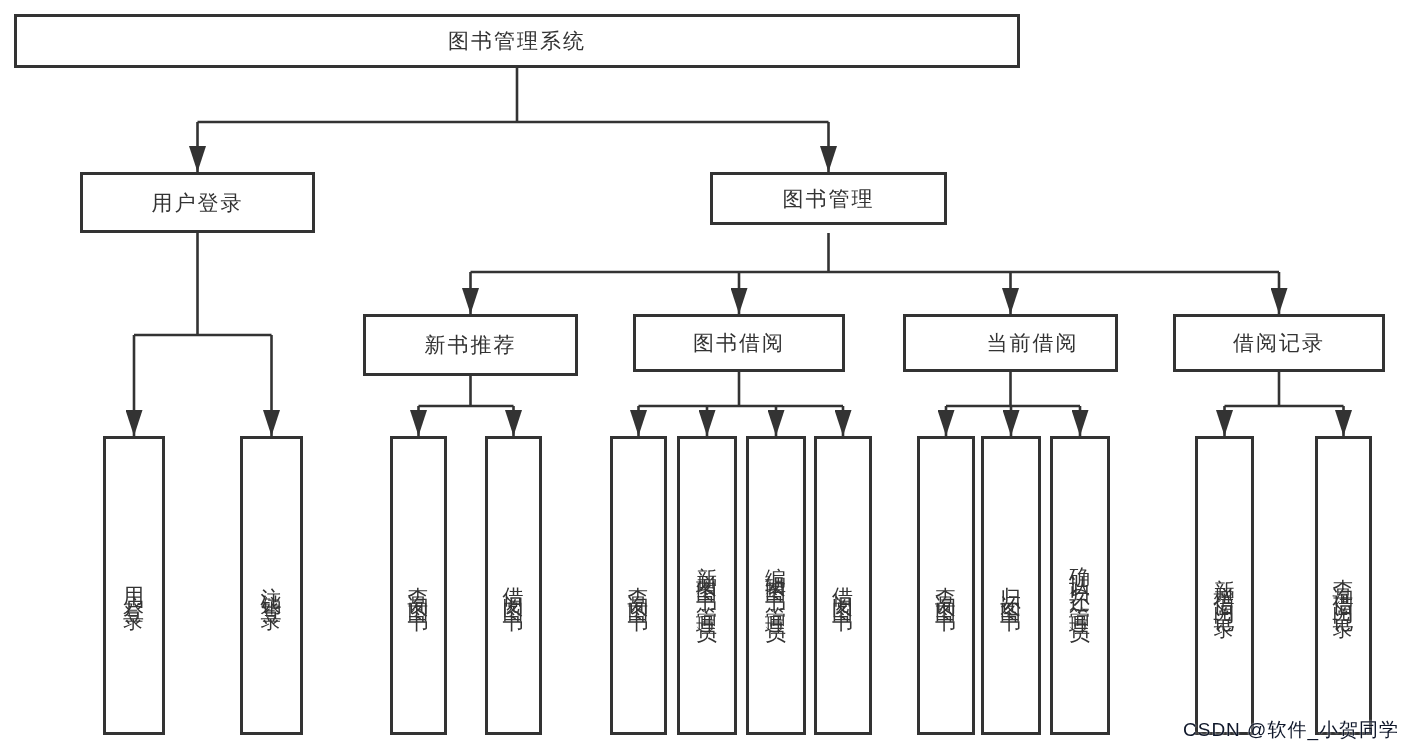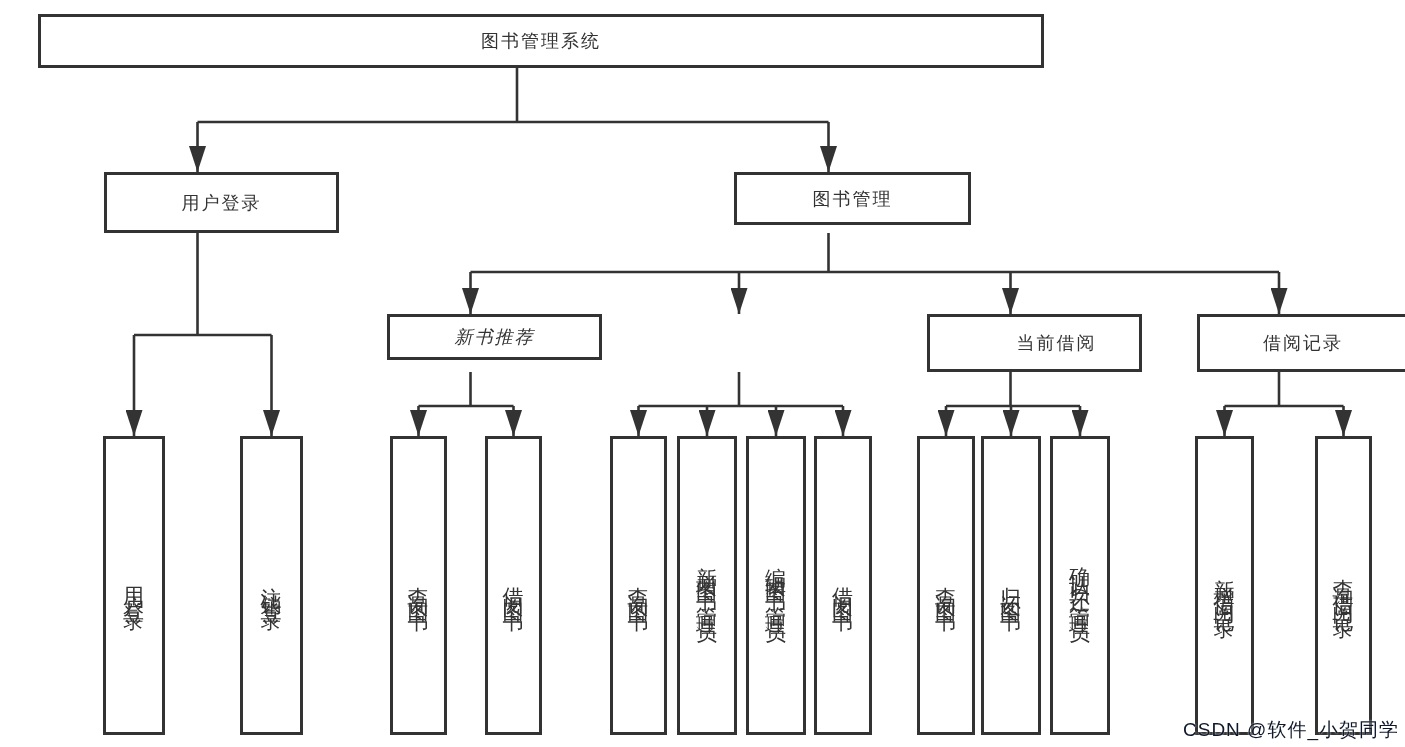--- a/index.html
+++ b/index.html
@@ -28,24 +28,23 @@
     box-sizing: border-box;
     border: 3px solid #333333;
     background: #ffffff;
     color: #333333;
     display: flex;
     align-items: center;
     justify-content: center;
     text-align: center;
   }
   .h-node {
-    font-size: 18px;
+    font-size: 21px;
     letter-spacing: 2px;
     white-space: nowrap;
-    margin-left: 24px;
   }
   .v-node {
     writing-mode: vertical-rl;
     text-orientation: mixed;
     font-size: 21px;
     letter-spacing: 8px;
     line-height: 1;
   }
   .watermark {
     position: absolute;
@@ -108,21 +107,22 @@
       <path d="M1224.5 406 V436" marker-end="url(#arr)"></path>
       <path d="M1343.5 406 V436" marker-end="url(#arr)"></path>
     </g>
   </svg>
 
   <div class="node h-node" style="left:14px; top:14px; width:1006px; height:54px;">图书管理系统</div>
 
   <div class="node h-node" style="left:80px; top:172px; width:235px; height:61px;">用户登录</div>
   <div class="node h-node" style="left:710px; top:172px; width:237px; height:53px;">图书管理</div>
 
-  <div class="node h-node" style="left:363px; top:314px; width:215px; height:46px;font-style:italic;">新书推荐</div>
+  <div class="node h-node" style="left:363px; top:314px; width:215px; height:62px;">新书推荐</div>
+  <div class="node h-node" style="left:633px; top:314px; width:212px; height:58px;">图书借阅</div>
   <div class="node h-node" style="left:903px; top:314px; width:215px; height:58px;padding-left:44px;">当前借阅</div>
   <div class="node h-node" style="left:1173px; top:314px; width:212px; height:58px;">借阅记录</div>
 
   <div class="node v-node" style="left:103px; top:436px; width:62px; height:299px;">用户登录</div>
   <div class="node v-node" style="left:240px; top:436px; width:63px; height:299px;">注销登录</div>
 
   <div class="node v-node" style="left:390px; top:436px; width:57px; height:299px;">查询图书</div>
   <div class="node v-node" style="left:485px; top:436px; width:57px; height:299px;">借阅图书</div>
 
   <div class="node v-node" style="left:610px; top:436px; width:57px; height:299px;">查询图书</div>

